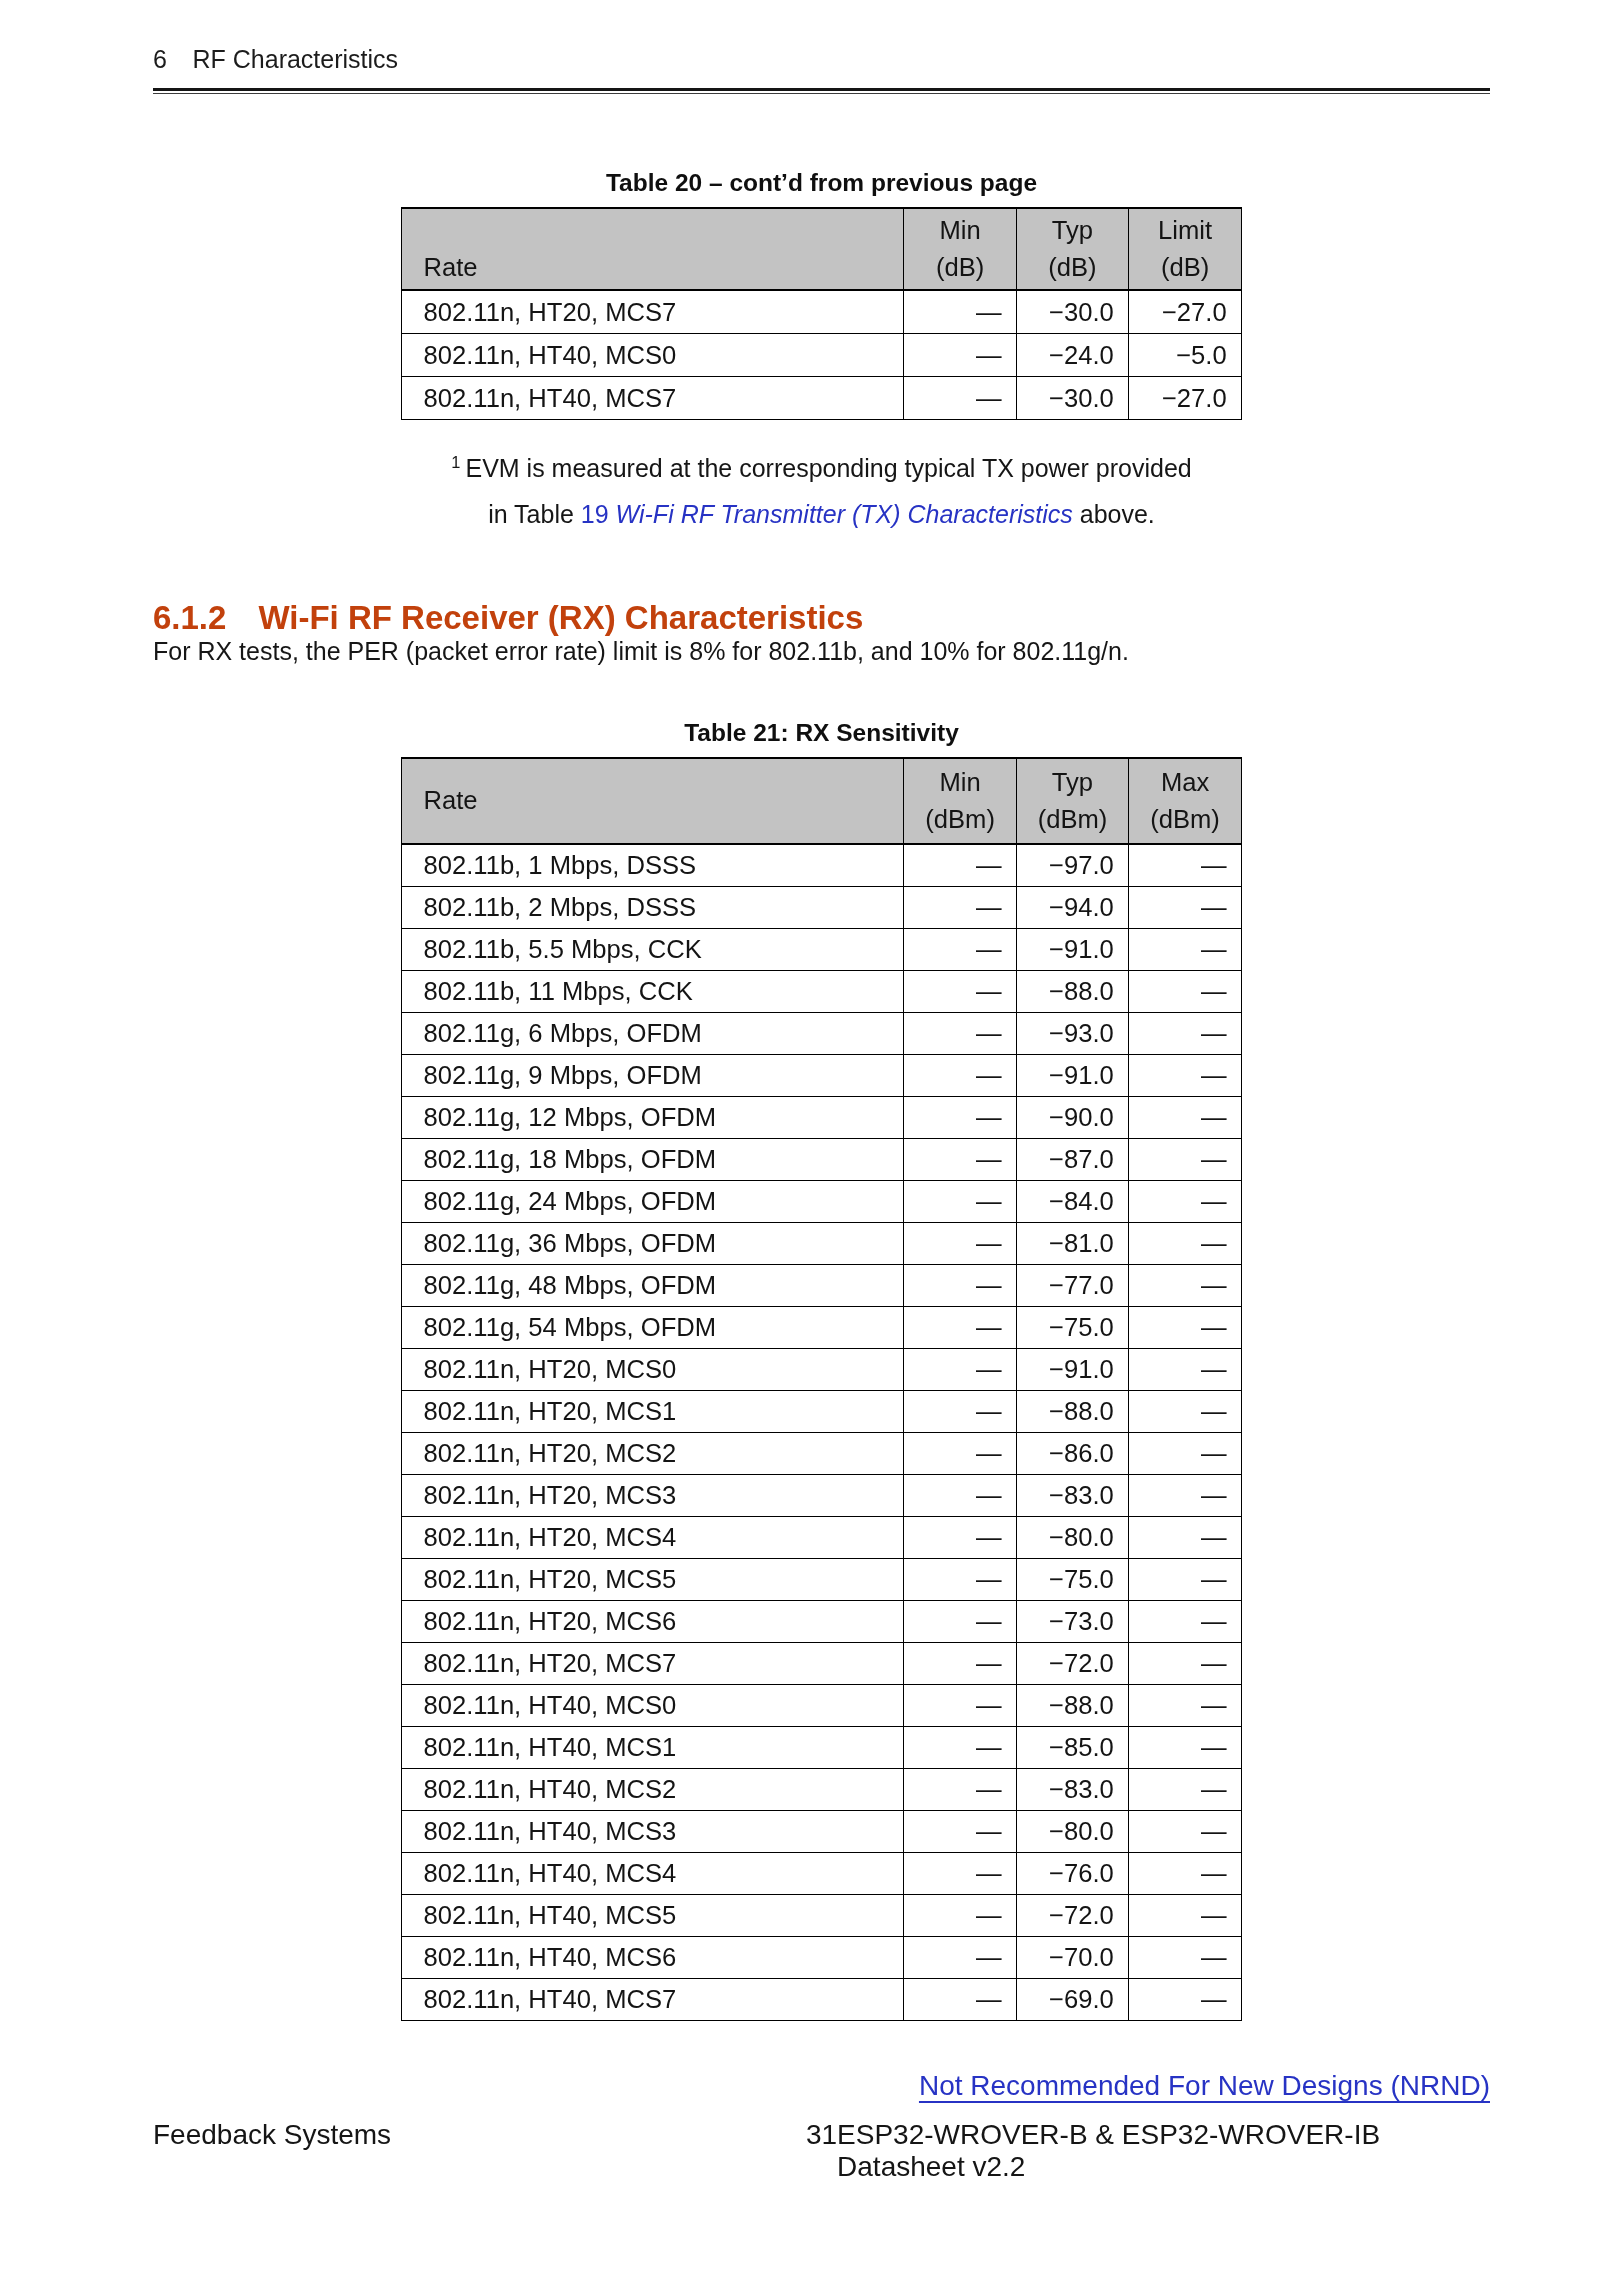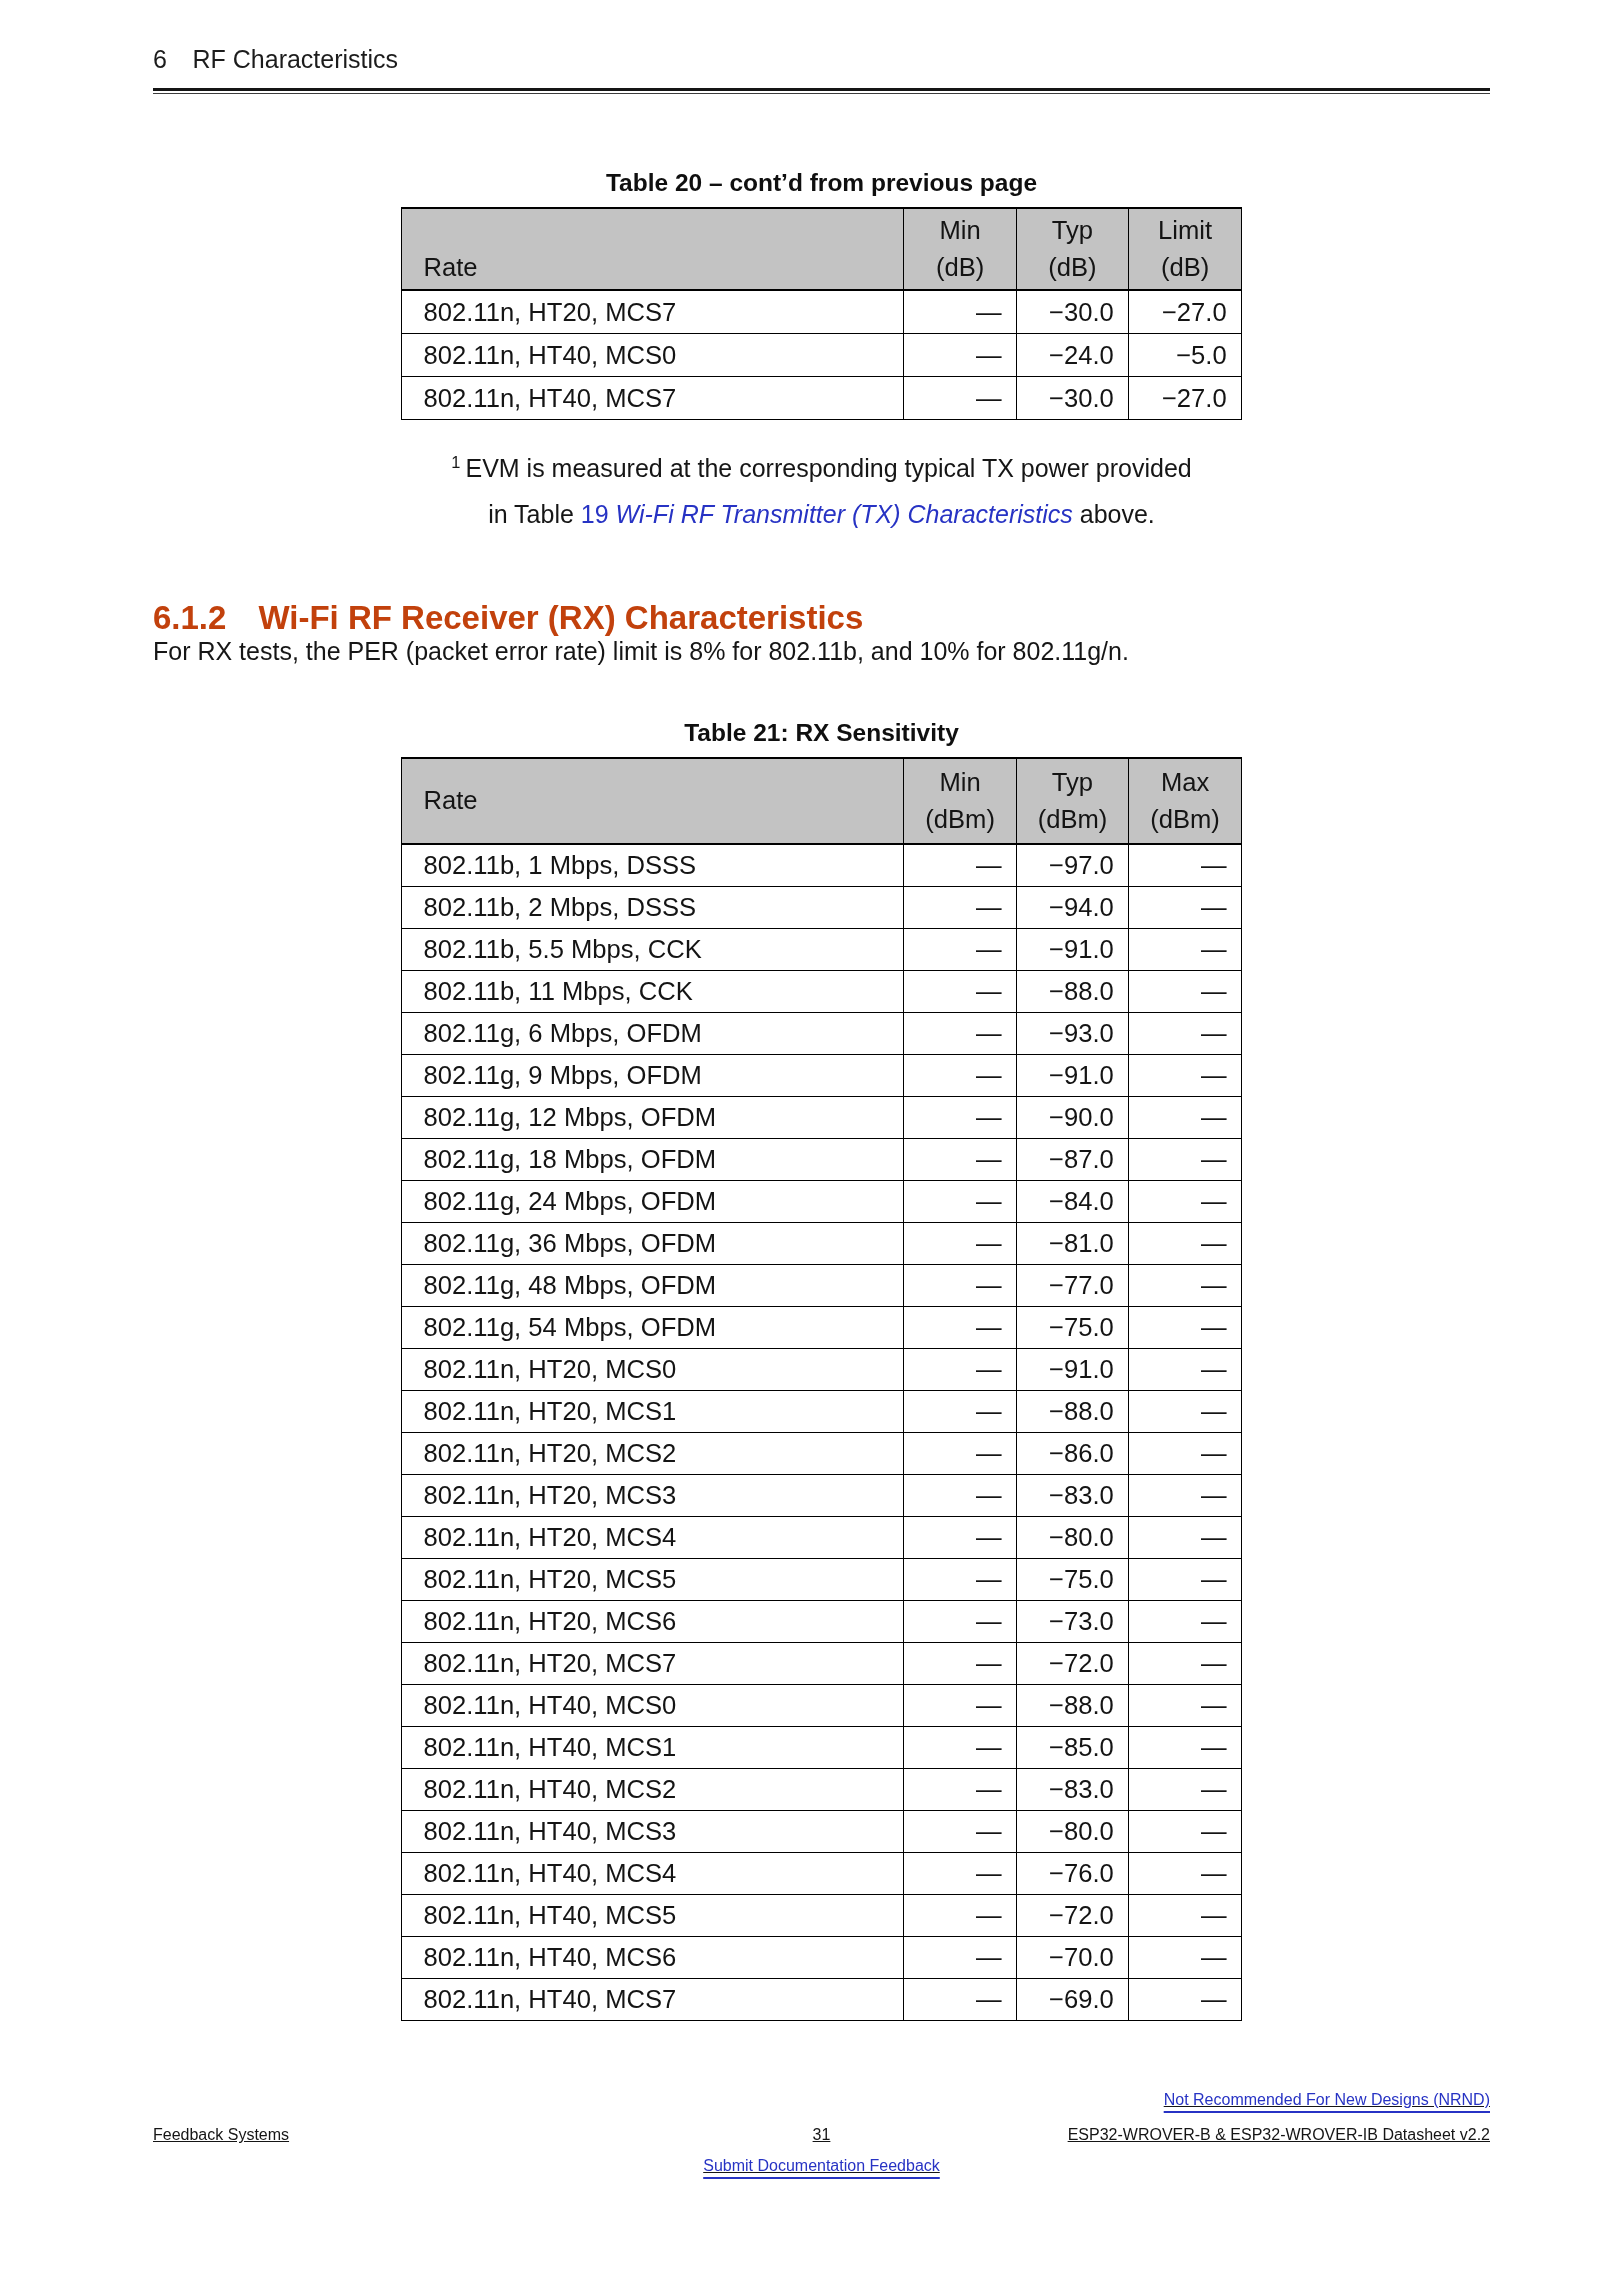--- a/index.html
+++ b/index.html
@@ -45,21 +45,21 @@
   .footnote{width:869px;margin:20.4px auto 0;text-align:center;font-size:25px;line-height:45px;color:#161616;}
   .footnote sup{font-size:16.4px;vertical-align:super;margin-right:5.1px;}
   .link-inline{color:#2733c4;}
   .italic{font-style:italic;}
 
   
   .section-h{margin-top:62px;display:flex;gap:32px;font-weight:bold;font-size:33px;color:#c2410c;}
   .intro{font-size:25px;color:#161616;}
 
   
-  .pfooter{margin-top:70px;font-size:16px;color:#151515;text-decoration:underline;}
+  .pfooter{margin-top:49px;font-size:28px;color:#151515;}
   .nrnd-row{text-align:right;}
   .blue-link{color:#2733c4;text-decoration:underline;text-decoration-thickness:1.5px;text-underline-offset:5.6px;cursor:pointer;}
   .footer-cols{margin-top:17.4px;display:grid;grid-template-columns:1fr auto 1fr;align-items:baseline;}
   .fc-left{justify-self:start;}
   .fc-mid{justify-self:center;}
   .fc-right{justify-self:end;}
   .feedback-row{margin-top:12.3px;text-align:center;}
 </style>
 </head>
 <body>
@@ -355,19 +355,16 @@
 
   <div class="pfooter">
     <div class="nrnd-row">
       <span class="blue-link">Not Recommended For New Designs (NRND)</span>
     </div>
     <div class="footer-cols">
       <span class="fc-left">Feedback Systems</span>
       <span class="fc-mid">31</span>
       <span class="fc-right">ESP32-WROVER-B &amp; ESP32-WROVER-IB Datasheet v2.2</span>
     </div>
-    <div class="feedback-row">
-      <span class="blue-link">Submit Documentation Feedback</span>
-    </div>
   </div>
 
 </div>
 
 
 </body></html>

